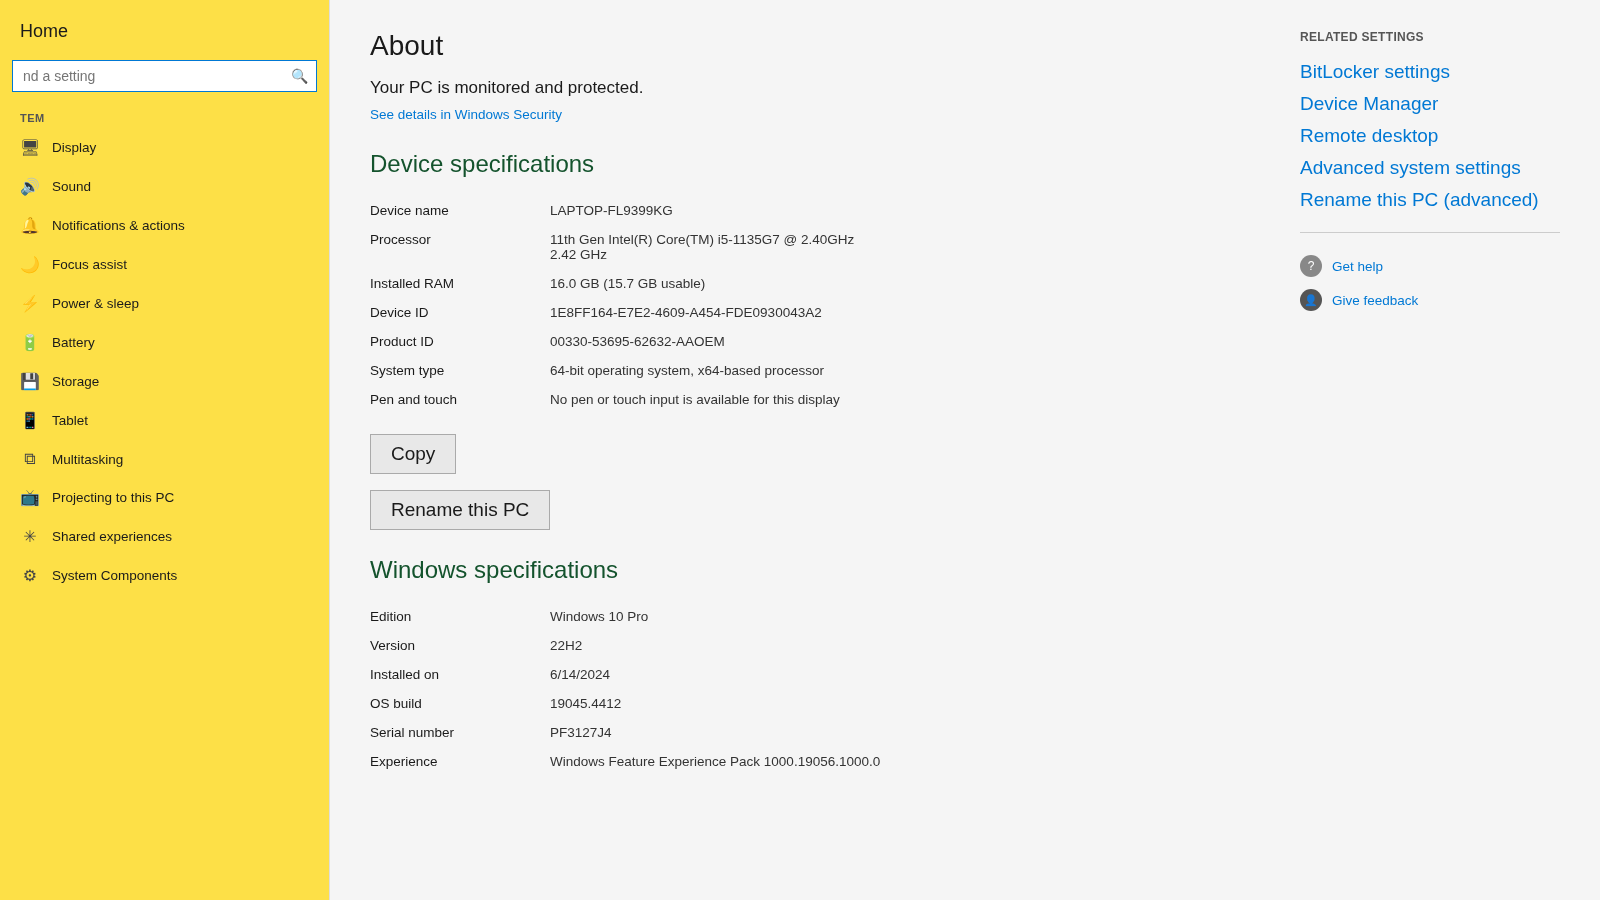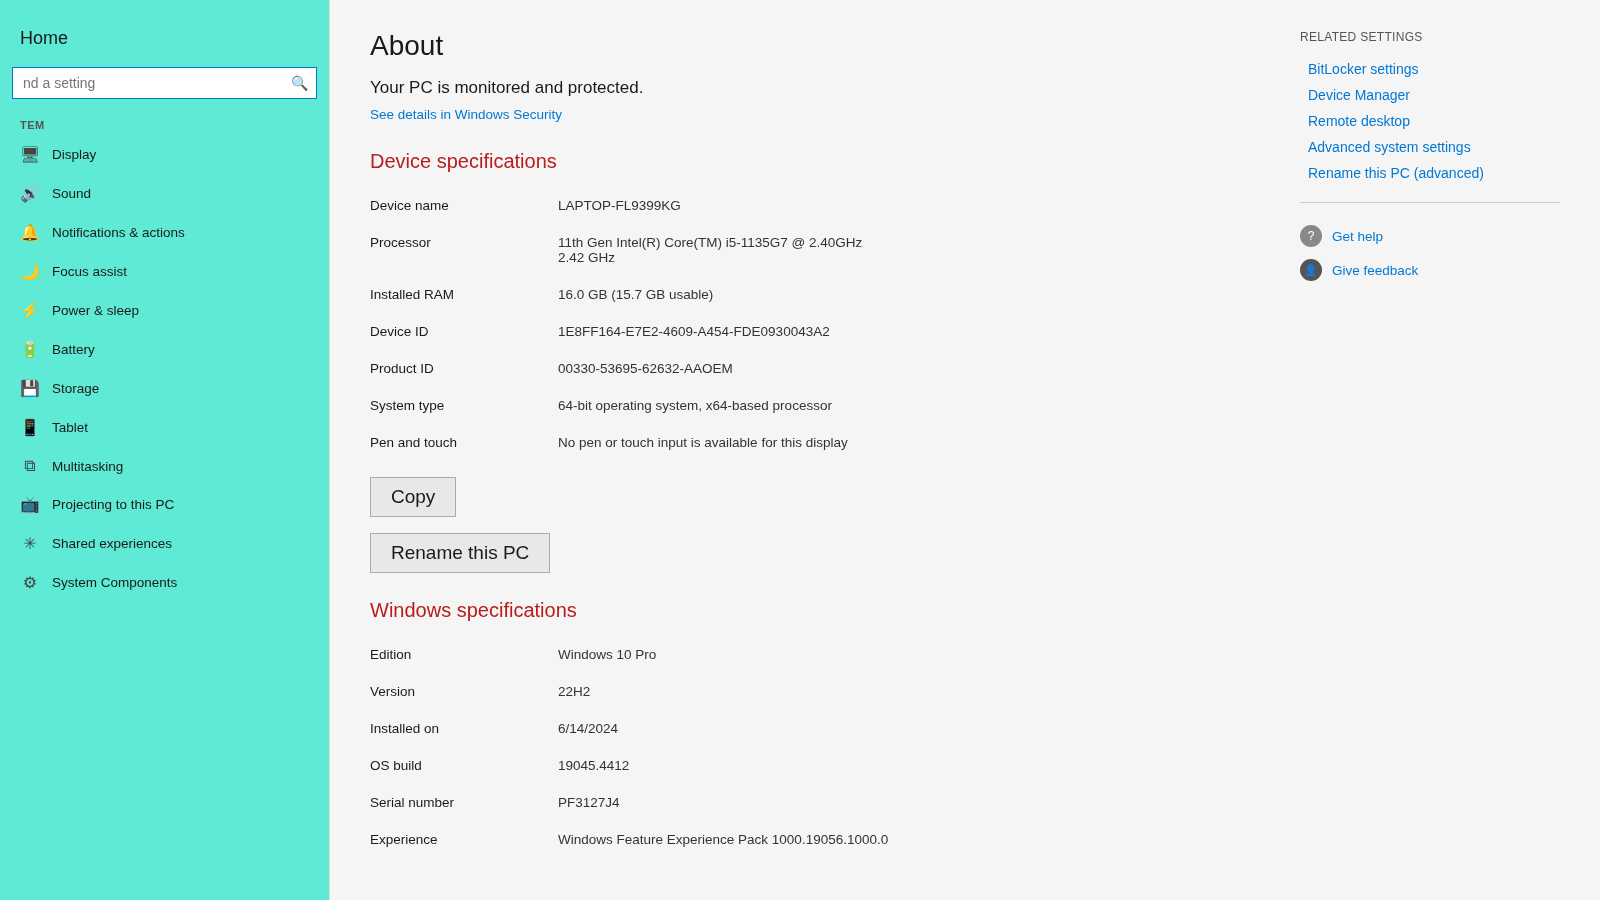--- a/index.html
+++ b/index.html
@@ -10,25 +10,25 @@
       height: 900px;
       width: 1600px;
       overflow: hidden;
       font-size: 14px;
     }
 
     
     .sidebar {
       width: 330px;
       min-width: 330px;
-      background: #5eead4;
+      background: #fde047;
       display: flex;
       flex-direction: column;
       border-right: 1px solid #ddd;
-      padding-top: 8px;
+      padding-top: 1px;
     }
 
     .sidebar-home {
       padding: 20px 20px 10px 20px;
       font-size: 18px;
       font-weight: 400;
       color: #1a1a1a;
       cursor: pointer;
     }
 
@@ -105,30 +105,30 @@
     .windows-security-link {
       color: #0078d4;
       font-size: 13.5px;
       text-decoration: none;
       cursor: pointer;
       display: inline-block;
       margin-bottom: 28px;
     }
 
     .section-title {
-      font-size: 20px;
+      font-size: 24px;
       font-weight: 400;
-      color: #b91c1c;
+      color: #14532d;
       margin-bottom: 18px;
     }
 
     .spec-table {
       display: grid;
       grid-template-columns: 180px 1fr;
-      gap: 8px;
+      gap: 0;
       margin-bottom: 20px;
       max-width: 800px;
     }
     .spec-label {
       font-size: 13.5px;
       color: #1a1a1a;
       padding: 7px 0;
       font-weight: 400;
     }
     .spec-value {
@@ -155,35 +155,34 @@
     
     .related-settings {
       position: absolute;
       top: 30px;
       right: 40px;
       width: 260px;
     }
 
     .related-title {
       font-size: 12px;
-      font-weight: 400;
+      font-weight: 700;
       color: #555;
       margin-bottom: 12px;
       text-transform: uppercase;
       letter-spacing: 0.3px;
     }
 
     .related-link {
       display: block;
       color: #0078d4;
-      font-size: 14px;
+      font-size: 19px;
       text-decoration: none;
       padding: 5px 0;
       cursor: pointer;
-      margin-left: 8px;
     }
 
     .related-divider {
       border: none;
       border-top: 1px solid #ccc;
       margin: 16px 0;
     }
 
     .help-item {
       display: flex;

